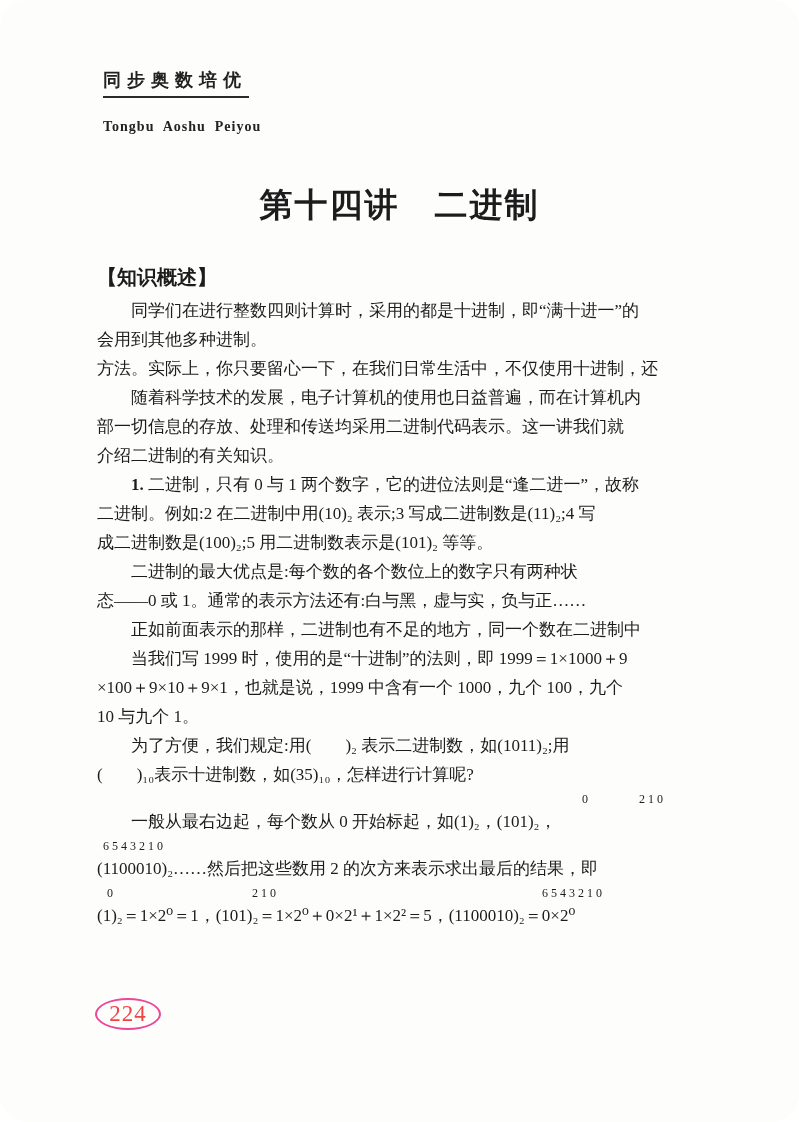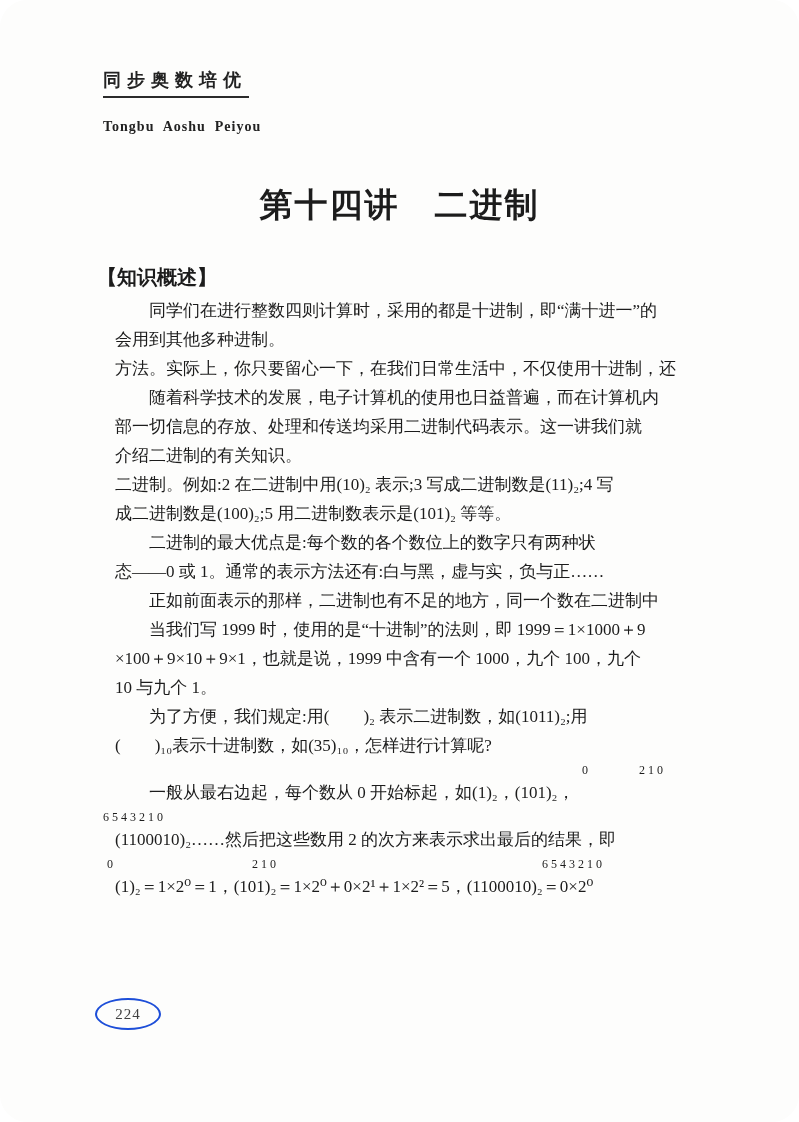--- a/index.html
+++ b/index.html
@@ -21,39 +21,39 @@
   .brand-py { font-size: 14px; font-weight: bold; letter-spacing: 1px; margin-top: 21px; white-space: pre; color: #222; }
   
   .title {
     position: absolute; top: 183px; left: 0; width: 100%;
     text-align: center; font-size: 33px; font-weight: bold; letter-spacing: 2px;
   }
   
   .section-head { position: absolute; left: 97px; top: 264px; font-size: 20px; font-weight: bold; }
   
   .content { position: absolute; left: 97px; top: 296px; width: 625px; font-size: 17px; }
-  .line { height: 29px; line-height: 29px; white-space: nowrap; margin-left: 18px; }
+  .line { height: 29px; line-height: 29px; white-space: nowrap; }
   .indent { text-indent: 34px; }
   .b { font-weight: bold; }
   
   .ann { position: relative; height: 16px; margin-top: 2px; font-size: 12px; letter-spacing: 3px; }
   .ann span { position: absolute; top: 0; line-height: 16px; }
   .a1-0   { left: 485px; }
   .a1-210 { left: 542px; }
   .a2-654 { left: 6px;   }
   .a3-0   { left: 10px;  }
   .a3-210 { left: 155px; }
   .a3-654 { left: 445px; }
   
   .page-badge {
     position: absolute; left: 95px; top: 998px;
     width: 66px; height: 32px;
-    border: 2px solid #1d4ed8; border-radius: 50%;
+    border: 2px solid #ec4899; border-radius: 50%;
     text-align: center; line-height: 28px;
-    font-size: 15px; letter-spacing: 1px; color: #404040;
+    font-size: 23px; letter-spacing: 1px; color: #ef4444;
   }
 </style>
 </head>
 <body>
 
 <div class="page">
 
   <div class="brand">
     <div class="brand-cn">同步奥数培优</div>
     <div class="brand-rule"></div>
@@ -64,20 +64,21 @@
 
   <div class="section-head">【知识概述】</div>
 
   <div class="content">
     <div class="line indent">同学们在进行整数四则计算时，采用的都是十进制，即“满十进一”的</div>
     <div class="line">会用到其他多种进制。</div>
     <div class="line">方法。实际上，你只要留心一下，在我们日常生活中，不仅使用十进制，还</div>
     <div class="line indent">随着科学技术的发展，电子计算机的使用也日益普遍，而在计算机内</div>
     <div class="line">部一切信息的存放、处理和传送均采用二进制代码表示。这一讲我们就</div>
     <div class="line">介绍二进制的有关知识。</div>
+    <div class="line indent"><span class="b">1.</span><span> 二进制，只有 0 与 1 两个数字，它的进位法则是“逢二进一”，故称</span></div>
     <div class="line">二进制。例如:2 在二进制中用(10)₂ 表示;3 写成二进制数是(11)₂;4 写</div>
     <div class="line">成二进制数是(100)₂;5 用二进制数表示是(101)₂ 等等。</div>
     <div class="line indent">二进制的最大优点是:每个数的各个数位上的数字只有两种状</div>
     <div class="line">态——0 或 1。通常的表示方法还有:白与黑，虚与实，负与正……</div>
     <div class="line indent">正如前面表示的那样，二进制也有不足的地方，同一个数在二进制中</div>
     <div class="line indent">当我们写 1999 时，使用的是“十进制”的法则，即 1999＝1×1000＋9</div>
     <div class="line">×100＋9×10＋9×1，也就是说，1999 中含有一个 1000，九个 100，九个</div>
     <div class="line">10 与九个 1。</div>
     <div class="line indent">为了方便，我们规定:用(　　)₂ 表示二进制数，如(1011)₂;用</div>
     <div class="line">(　　)₁₀表示十进制数，如(35)₁₀，怎样进行计算呢?</div>

